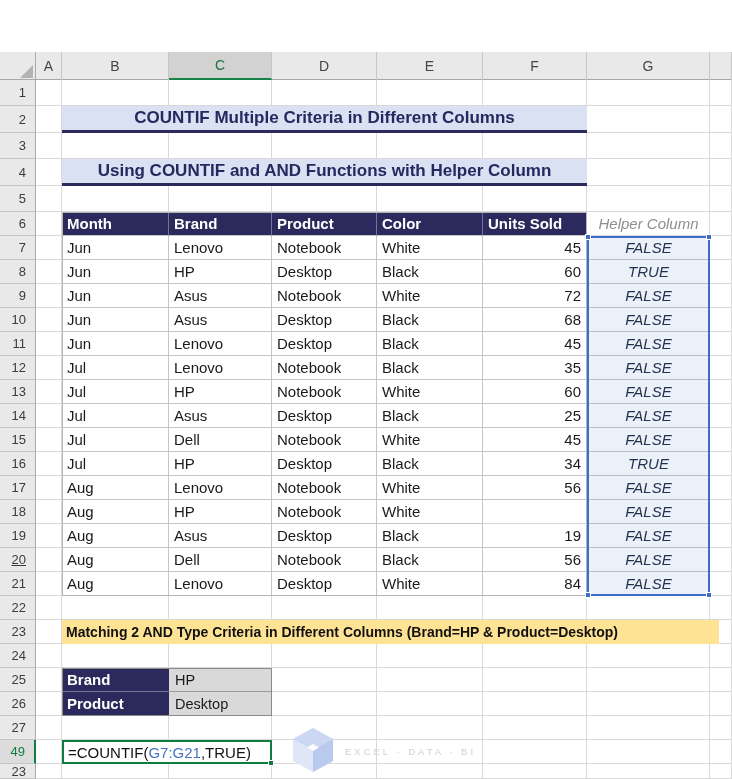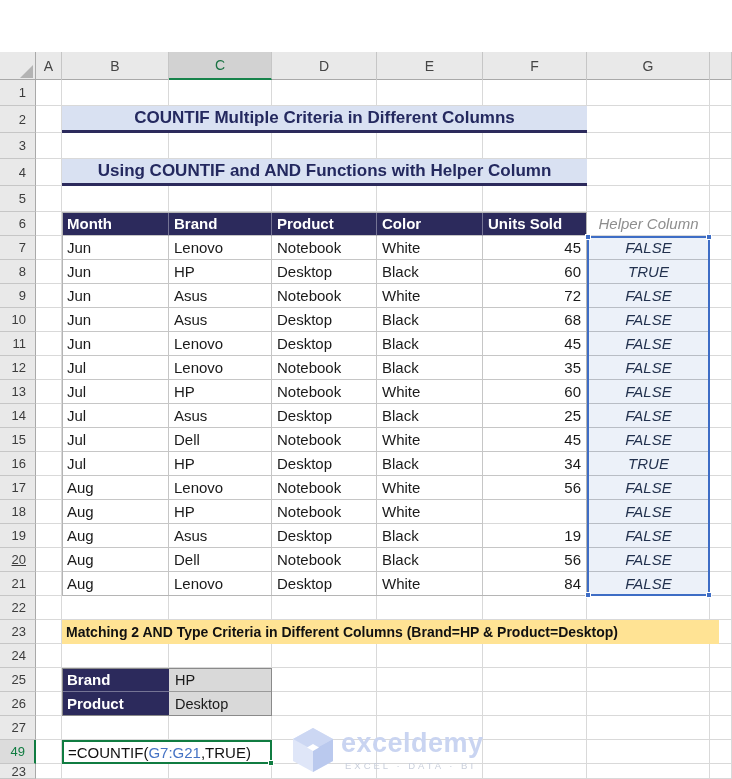--- a/index.html
+++ b/index.html
@@ -499,18 +499,17 @@
     </div>
 
   <div id="watermark">
     <svg width="42" height="46" viewBox="0 0 42 46">
       <polygon points="21,1 41,12 41,34 21,45 1,34 1,12" fill="#dfe6f8"></polygon>
       <polygon points="21,1 41,12 21,23 1,12" fill="#ccd7f3"></polygon>
       <polygon points="21,23 41,12 41,34 21,45" fill="#bac9ee"></polygon>
       <polygon points="21,17 27,20.5 21,24 15,20.5" fill="#ffffff"></polygon>
     </svg>
     <div class="wm-text">
-      <span class="wm-brand">exceldemy</span>
       <span class="wm-tag">EXCEL · DATA · BI</span>
     </div>
   </div>
 
 </div>
 
 </body></html>

